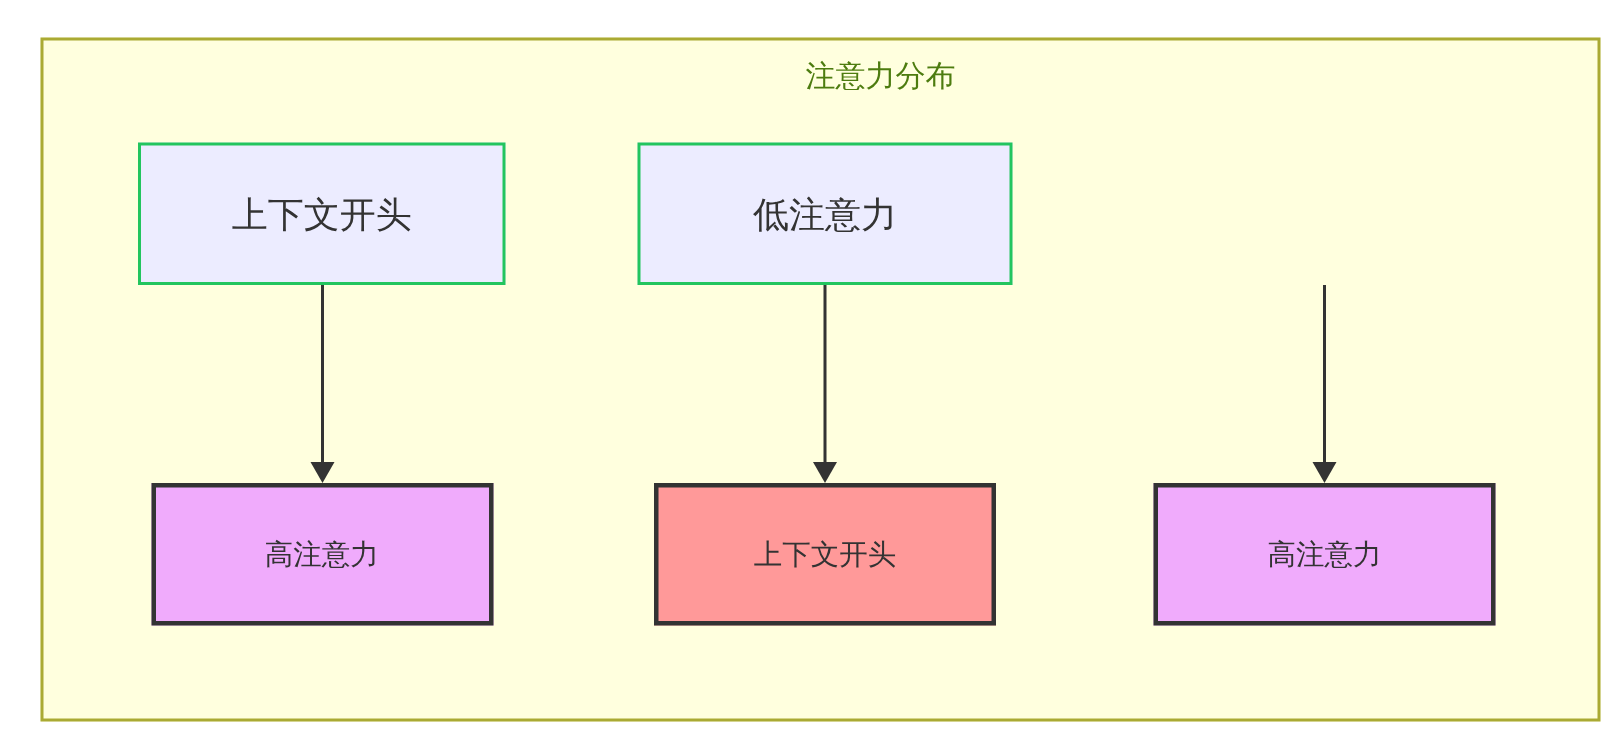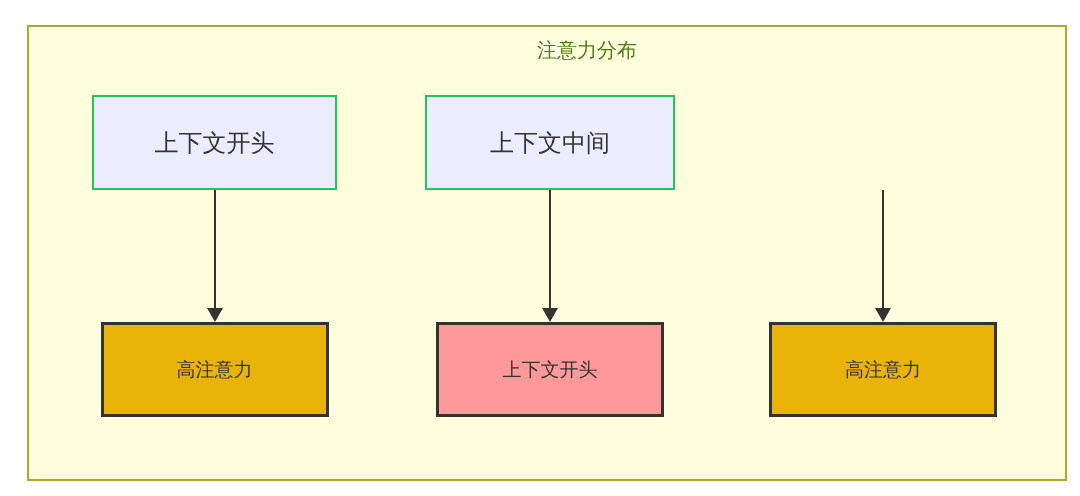--- a/index.html
+++ b/index.html
@@ -88,21 +88,21 @@
     width: 228px;
     height: 95px;
     box-sizing: border-box;
     border: 3px solid #333333;
     display: flex;
     align-items: center;
     justify-content: center;
     font-size: 19px;
     color: #333333;
   }
-  .target-high { background: #eab308; }
+  .target-high { background: #f0abfc; }
   .target-low  { background: #ff9999; }
 </style>
 </head>
 <body>
 
 <div class="canvas">
   <div class="container">
 
     <div class="diagram-title">注意力分布</div>
 
@@ -114,21 +114,21 @@
         <div class="arrow-shaft"></div>
         <div class="arrow-head"></div>
       </div>
       <div class="target-box target-high">
         <span>高注意力</span>
       </div>
     </div>
 
     <div class="column col-2">
       <div class="source-box">
-        <span>上下文中间</span>
+        <span>低注意力</span>
       </div>
       <div class="arrow">
         <div class="arrow-shaft"></div>
         <div class="arrow-head"></div>
       </div>
       <div class="target-box target-low">
         <span>上下文开头</span>
       </div>
     </div>
 

